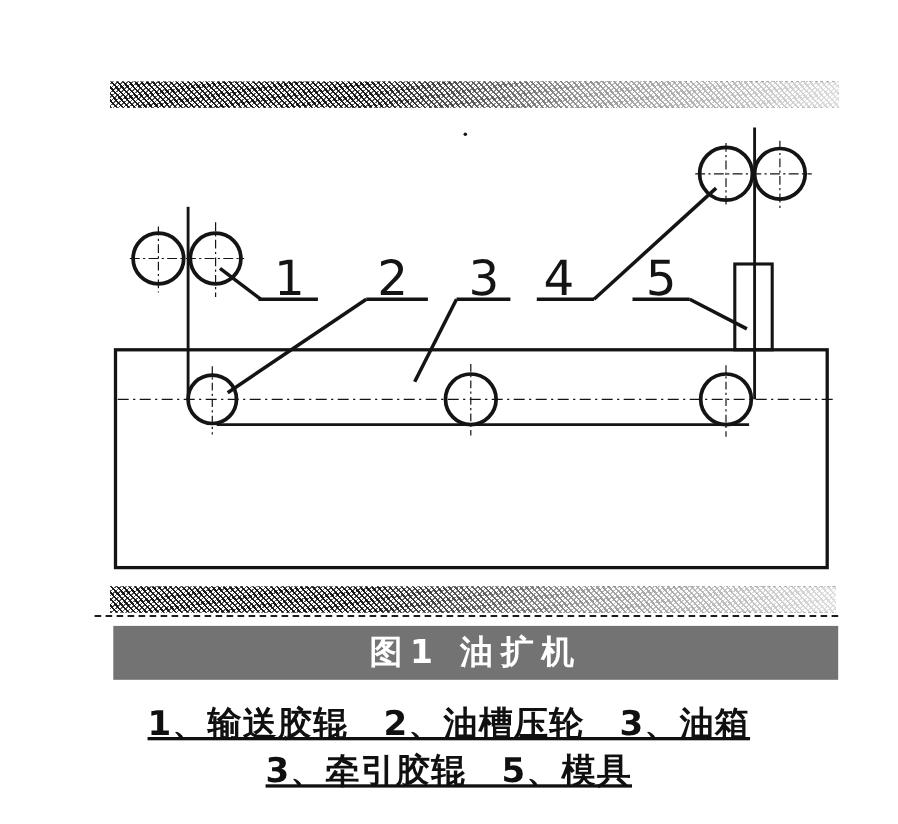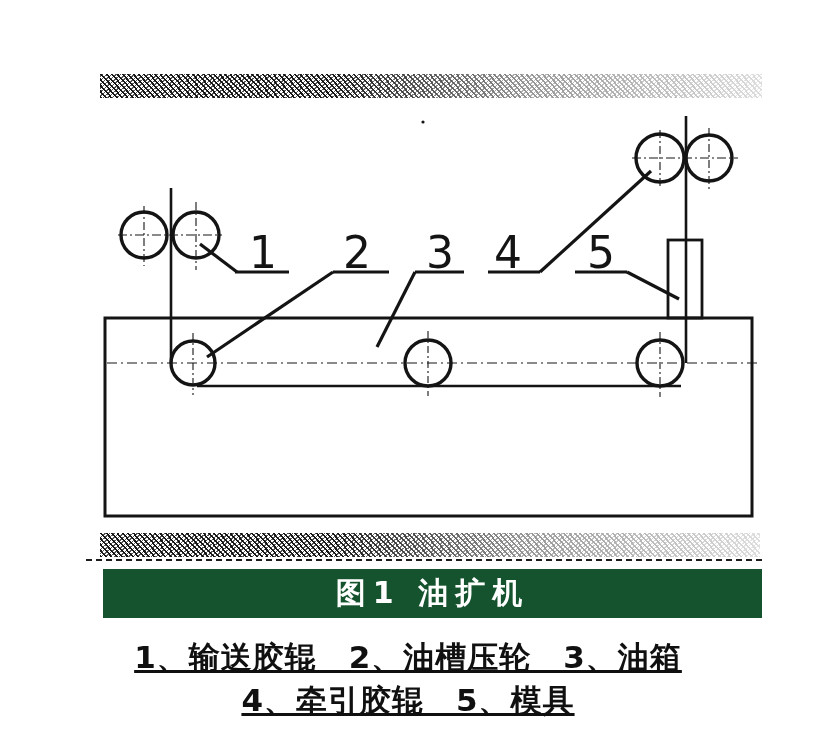--- a/index.html
+++ b/index.html
@@ -122,18 +122,18 @@
       <text x="587" y="268">5</text>
     </g>
 
     <circle cx="423" cy="122" r="1.6" fill="#141414" stroke="none"></circle>
   </g>
 </svg>
 
 <div class="noise noise-bottom"></div>
 <div class="dashed-rule"></div>
 
-<div class="title-bar" style="background:#14532d;color:#ffffff;">
+<div class="title-bar" style="background:#737373;color:#ffffff;">
   <span>图1  油扩机</span>
 </div>
 
 <div class="caption caption-1">1、输送胶辊　2、油槽压轮　3、油箱</div>
-<div class="caption caption-2">4、牵引胶辊　5、模具</div>
+<div class="caption caption-2">3、牵引胶辊　5、模具</div>
 
 </body></html>

